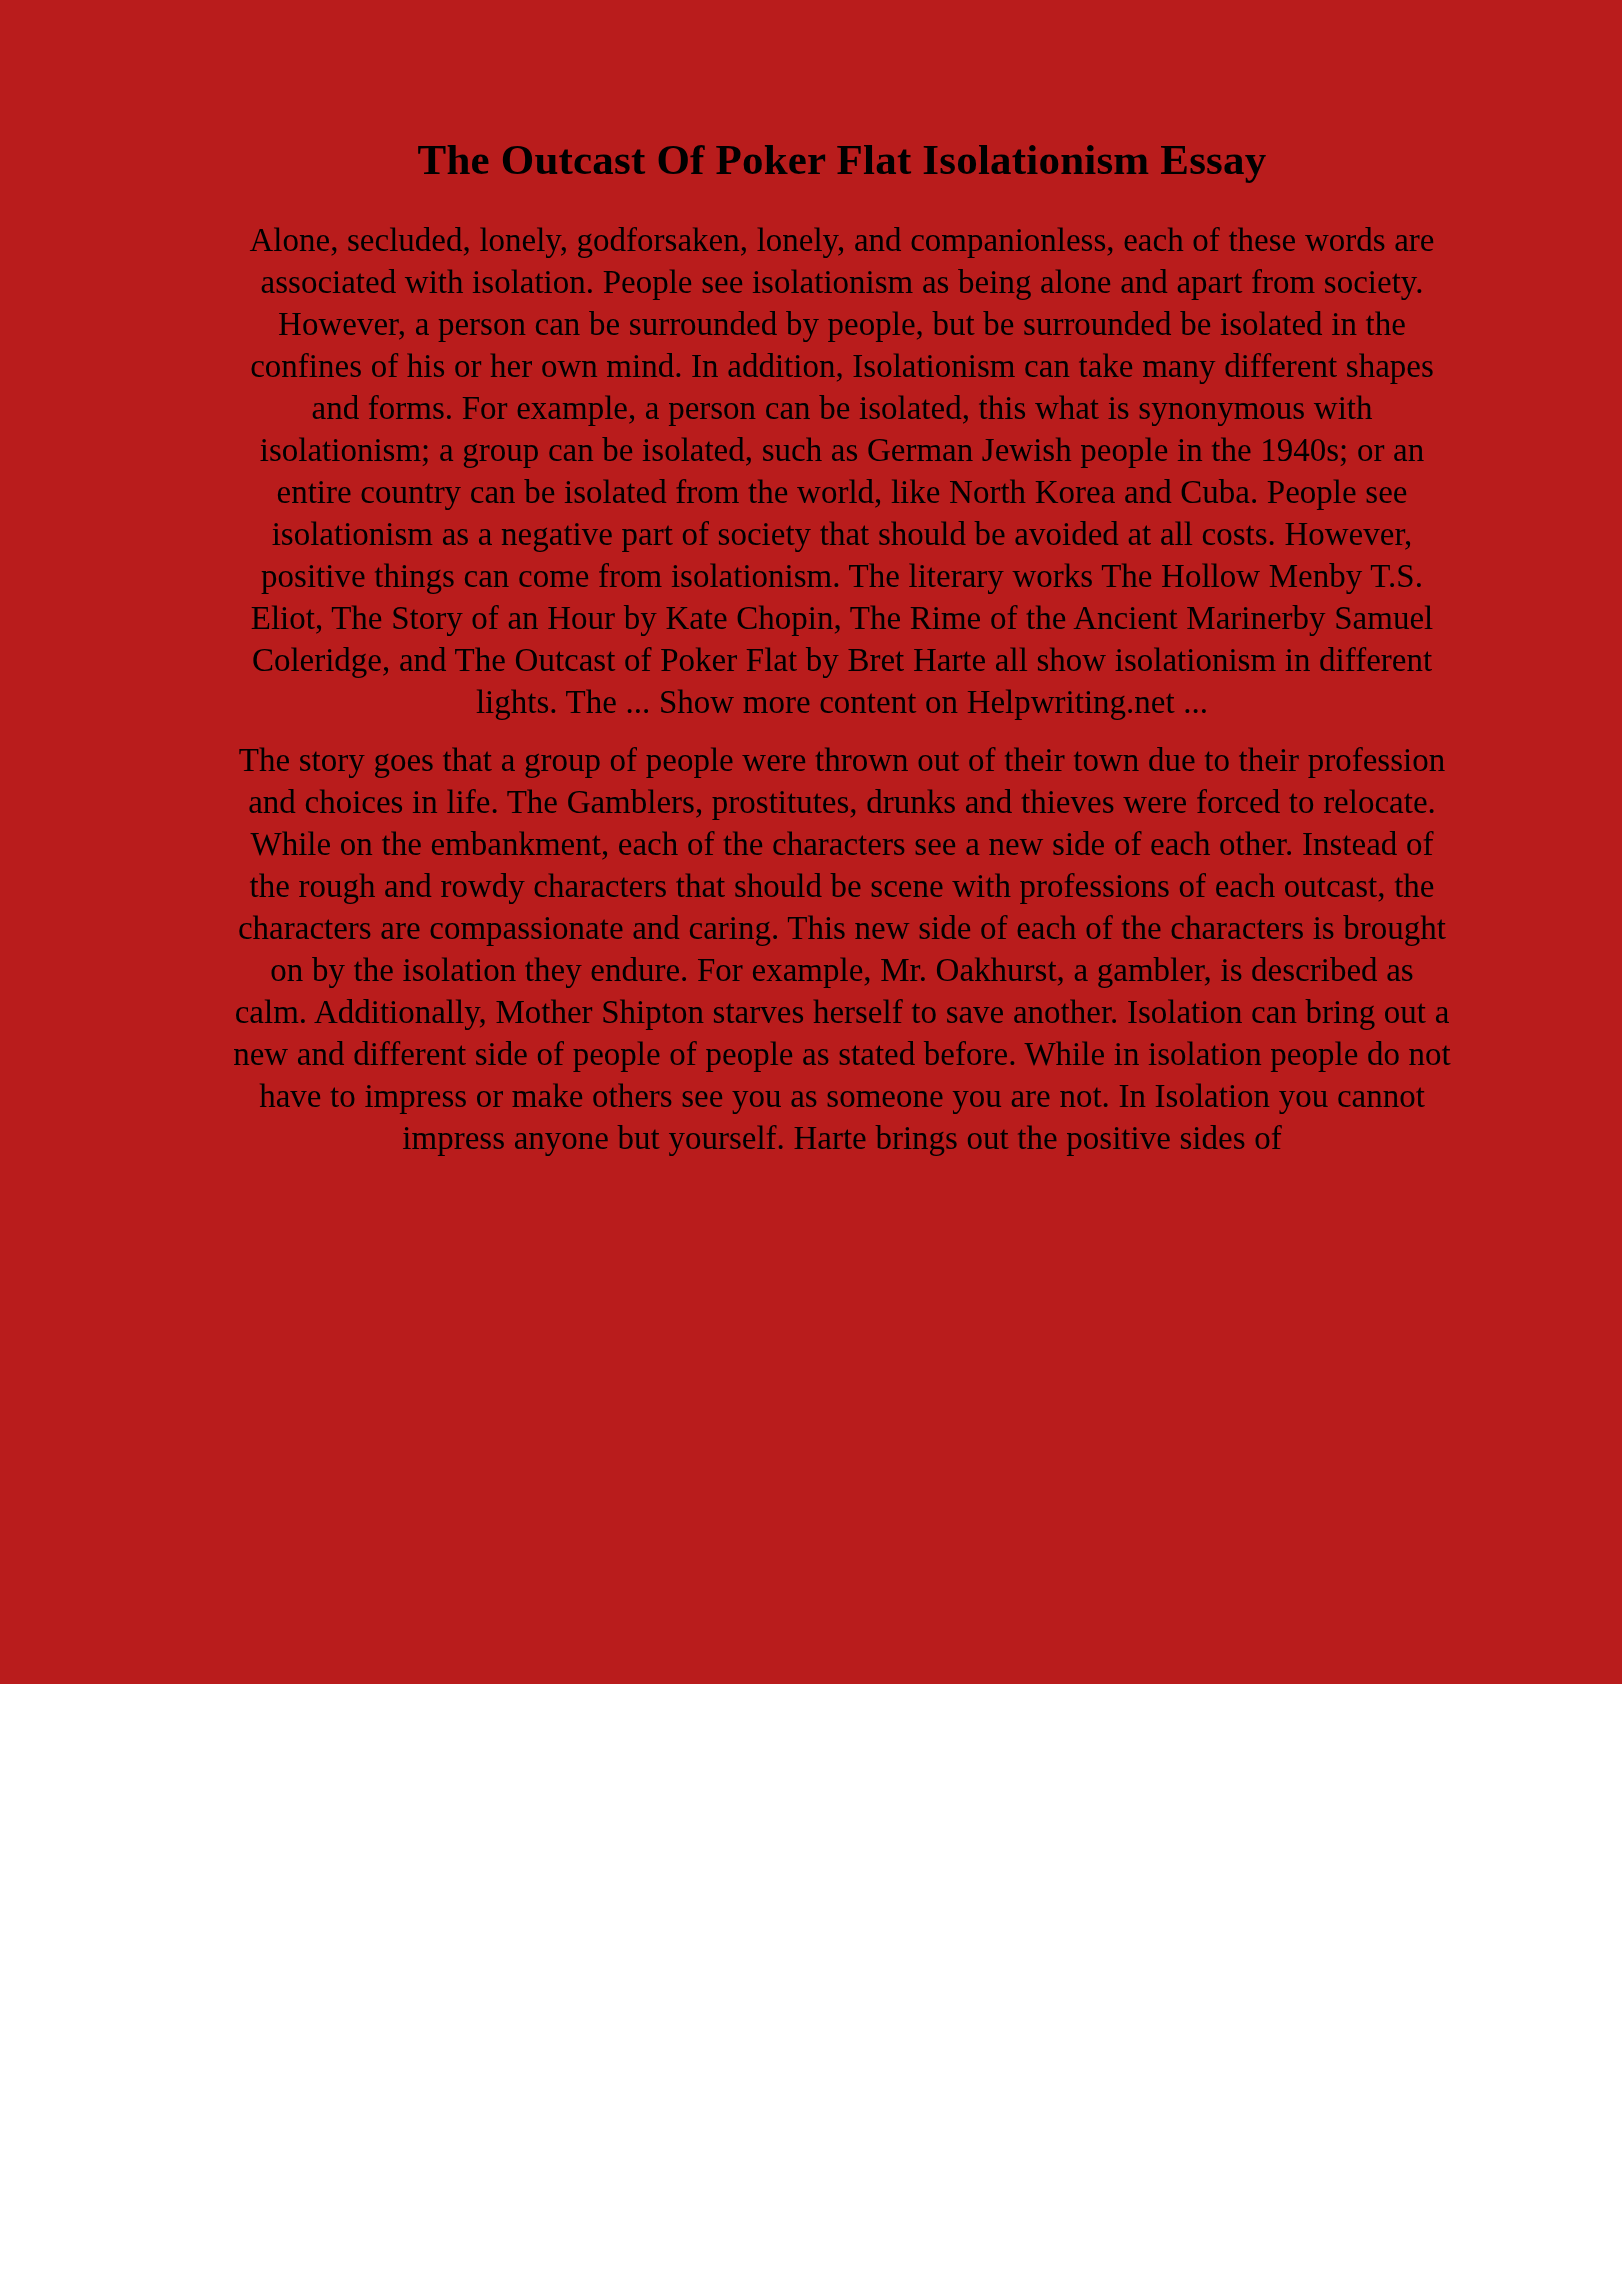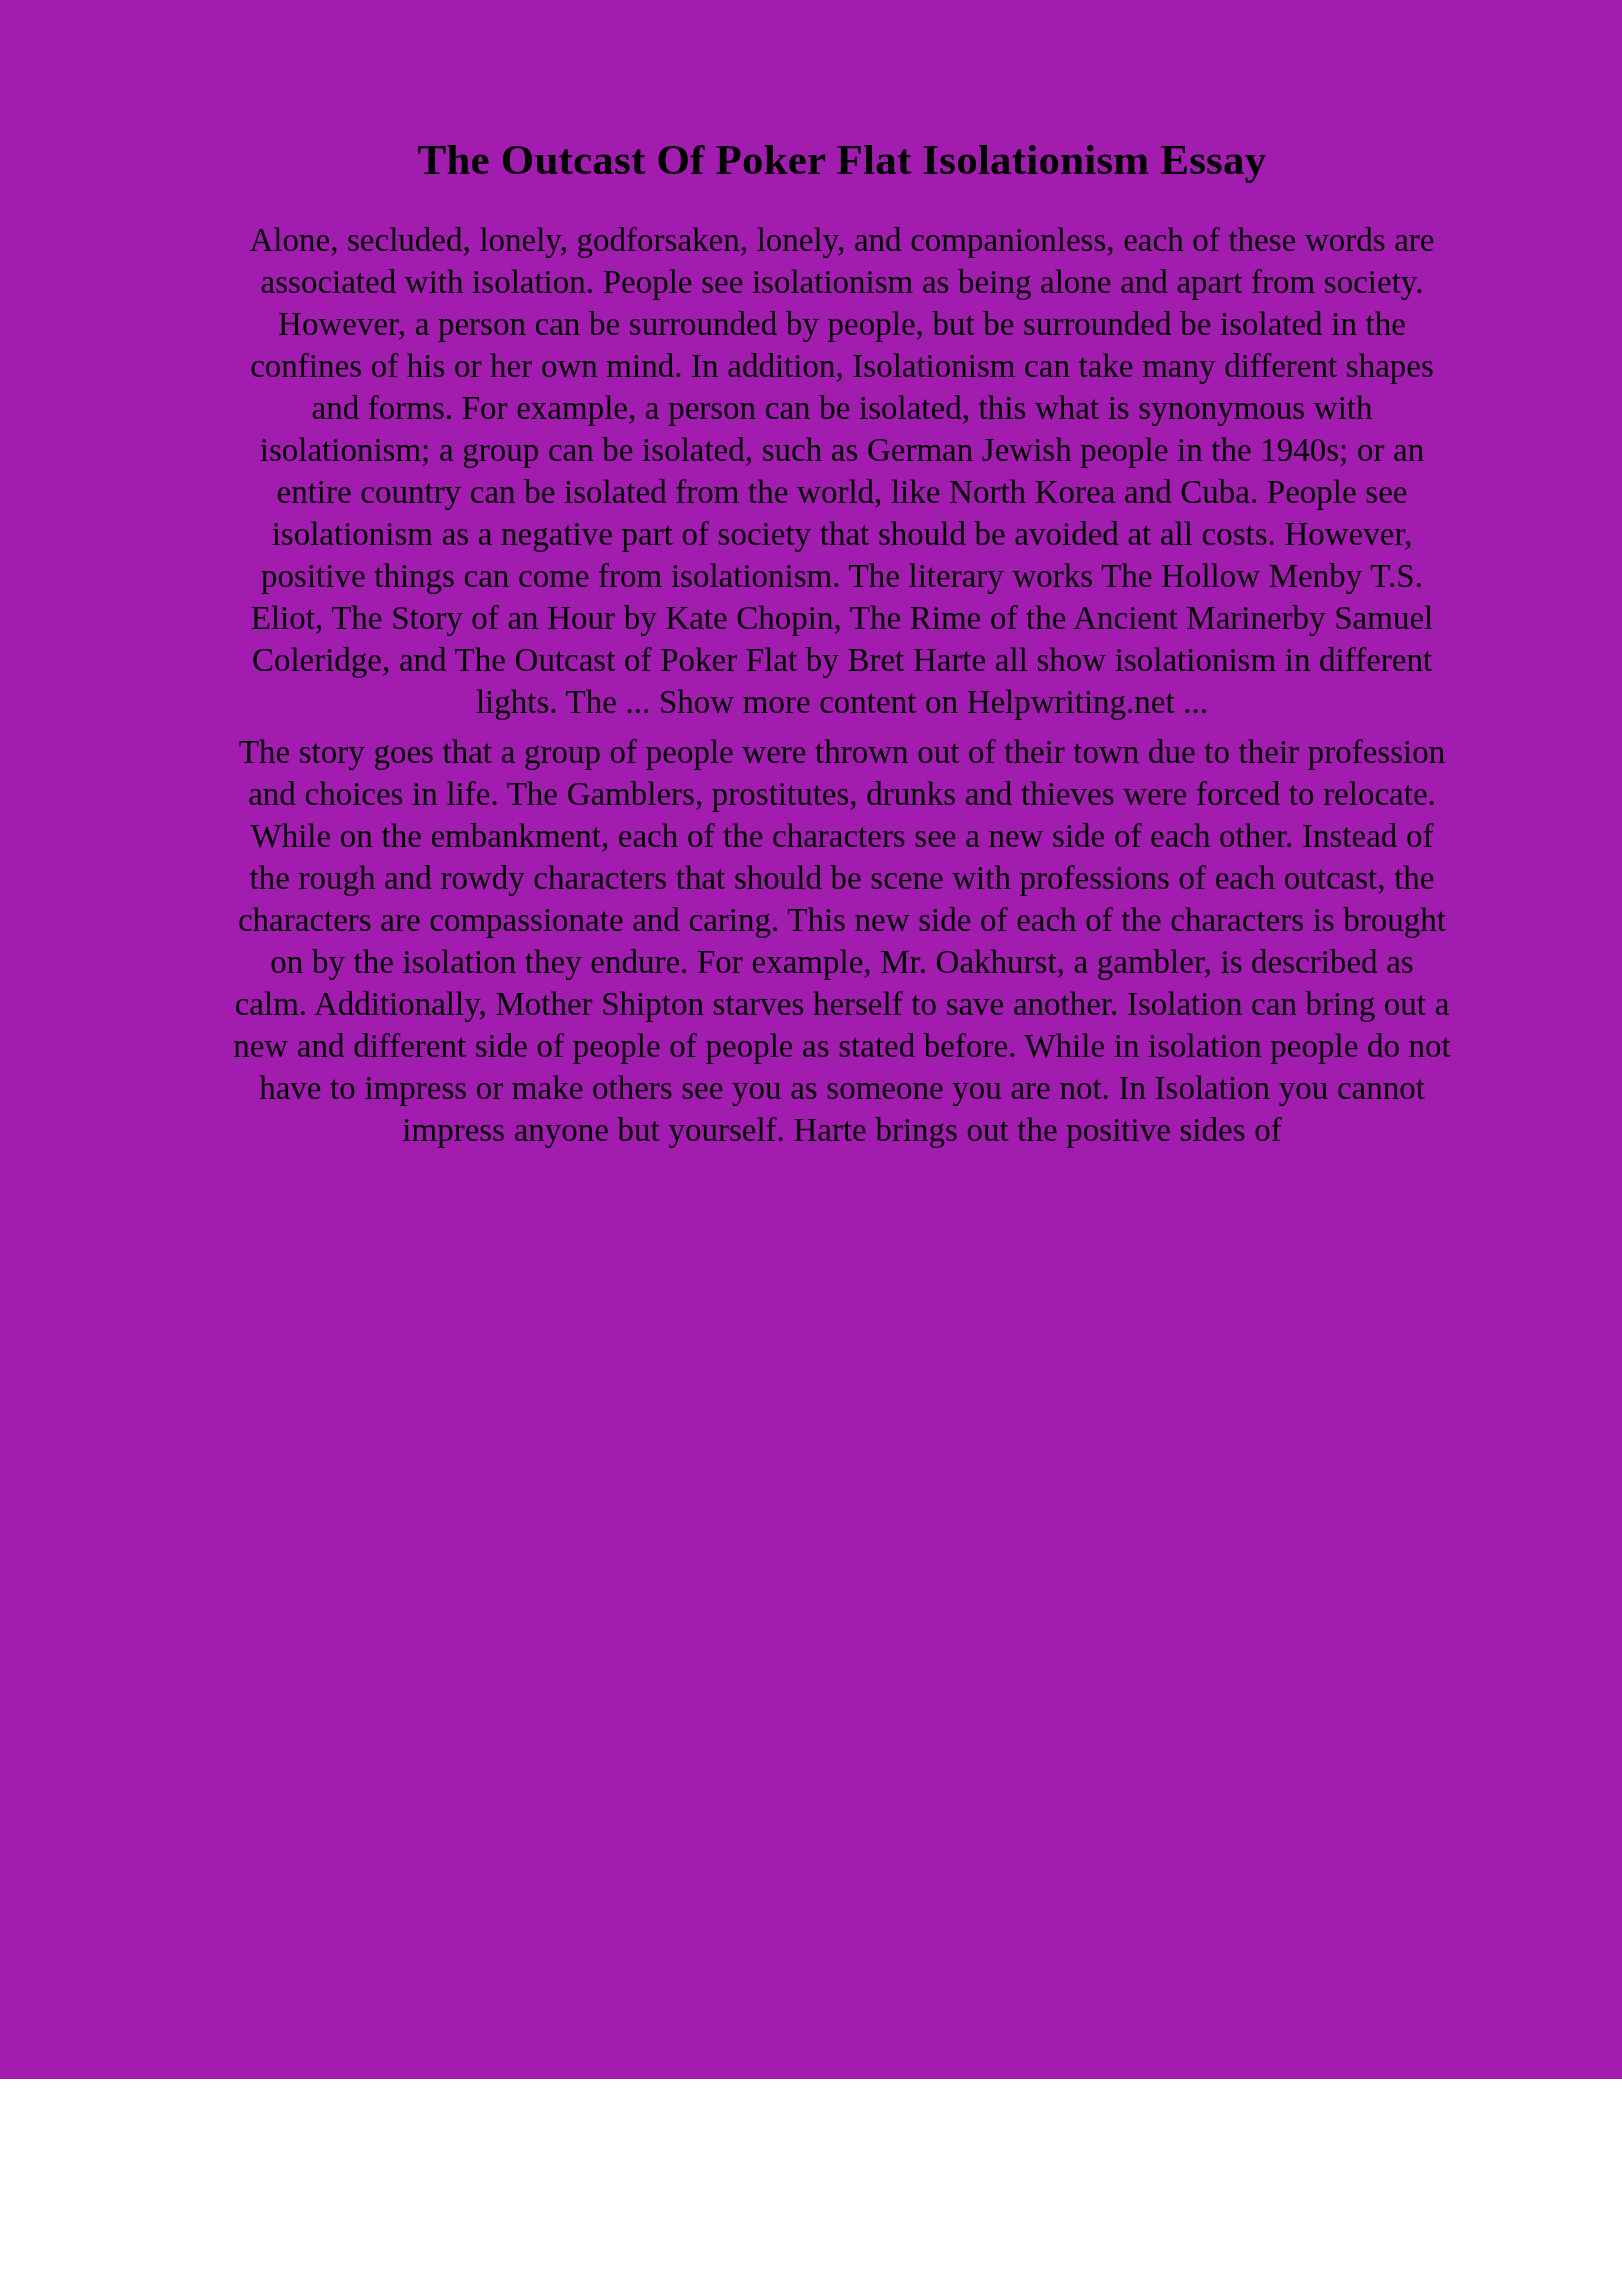--- a/index.html
+++ b/index.html
@@ -8,22 +8,22 @@
     padding: 0;
     background: #ffffff;
   }
   body {
     font-family: "Liberation Serif", "DejaVu Serif", serif;
     color: #000000;
   }
   .page {
     position: relative;
     width: 1622px;
-    height: 2079px;
-    background: #a21caf;
+    height: 1684px;
+    background: #b91c1c;
     overflow: hidden;
     box-sizing: border-box;
   }
   .content {
     position: absolute;
     left: 232px;
     top: 135px;
     width: 1220px;
   }
   .doc-title {
@@ -38,21 +38,21 @@
   .body-text {
     font-size: 33px;
     line-height: 42px;
     text-align: center;
     margin: 0;
     color: #000000;
     hyphens: none;
     word-spacing: 0.4px;
   }
   .body-text + .body-text {
-    margin-top: 8px;
+    margin-top: 16px;
   }
 </style>
 </head>
 <body>
 
 <div class="page">
   <div class="content">
 
     <h1 class="doc-title">The Outcast Of Poker Flat Isolationism Essay</h1>
 

